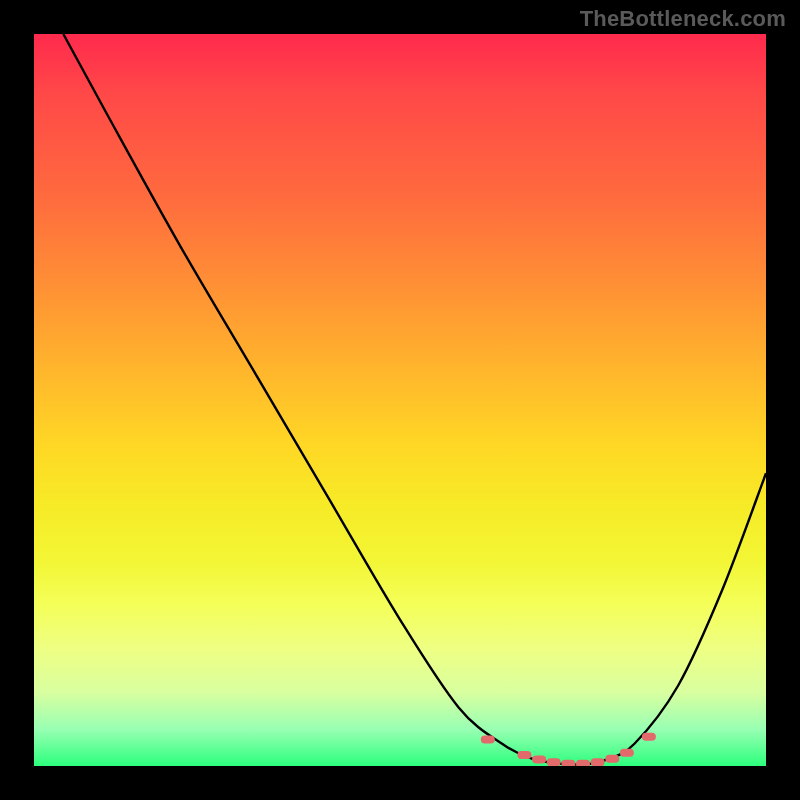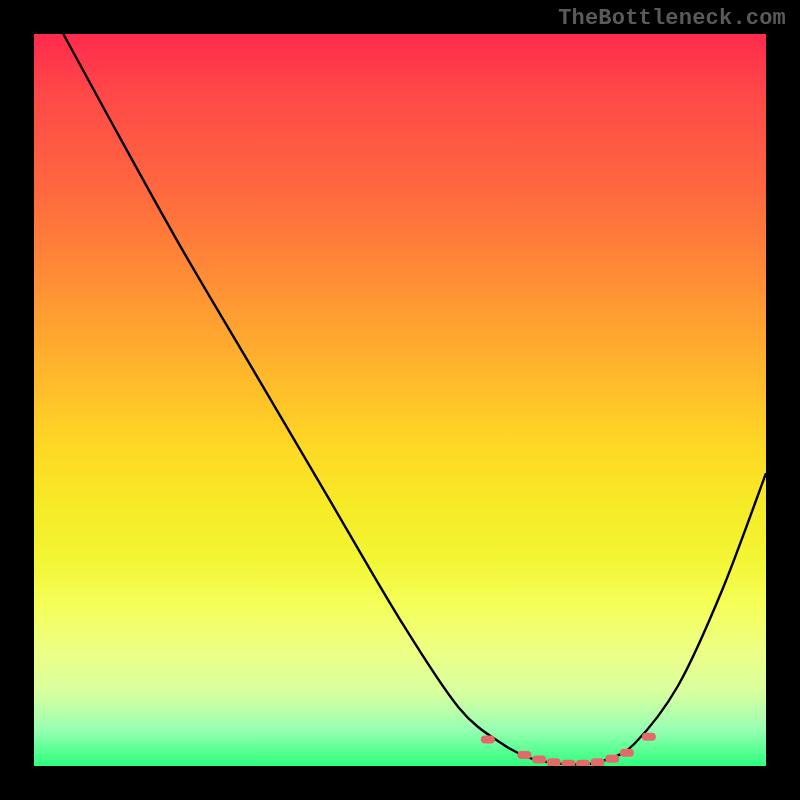--- a/index.html
+++ b/index.html
@@ -2,21 +2,21 @@
 <html><head>
 <meta charset="utf-8">
 <style>
   * { margin: 0; padding: 0; box-sizing: border-box; }
   html, body { width: 800px; height: 800px; background: #000; overflow: hidden; }
   .wrapper { position: relative; width: 800px; height: 800px; background: #000; }
   .watermark {
     position: absolute;
     top: 6px;
     right: 14px;
-    font-family: Liberation Mono, monospace;
+    font-family: Liberation Sans, sans-serif;
     font-size: 22px;
     font-weight: 600;
     color: #5a5a5a;
     letter-spacing: 0.2px;
   }
   .plot {
     position: absolute;
     left: 34px;
     top: 34px;
     width: 732px;

